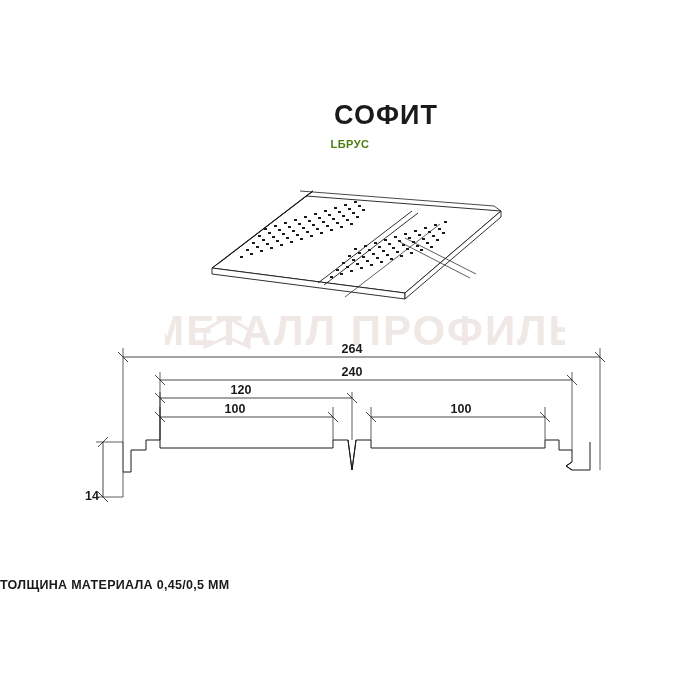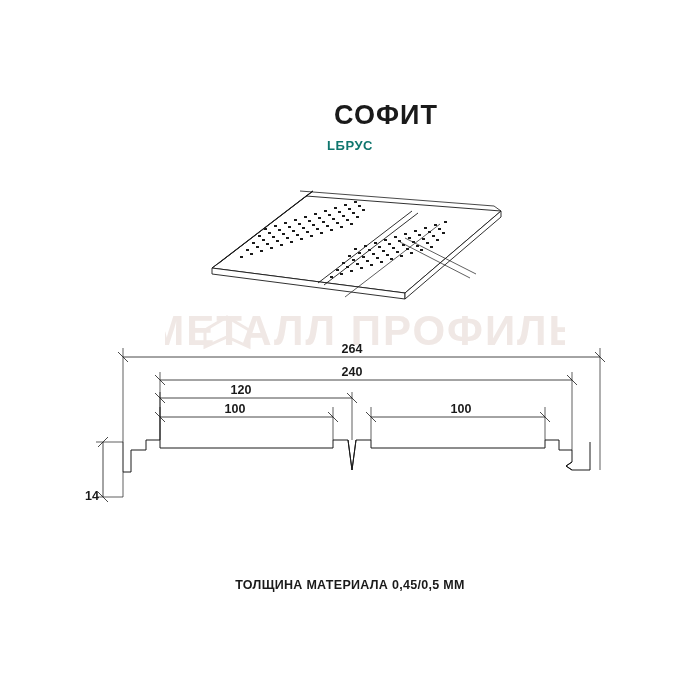--- a/index.html
+++ b/index.html
@@ -30,31 +30,31 @@
     letter-spacing: 1px;
     color: #1a1a1a;
     padding-left: 36px;
   }
   .subtitle {
     position: absolute;
     top: 138px;
     left: 0;
     width: 700px;
     text-align: center;
-    font-size: 13px;
+    font-size: 11px;
     font-weight: bold;
     letter-spacing: 0.5px;
-    color: #0f766e;
+    color: #4d7c0f;
   }
   .footnote {
     position: absolute;
     top: 578px;
     left: 0;
     width: 700px;
-    text-align: center;
+    text-align: left;
     font-size: 12.5px;
     font-weight: bold;
     letter-spacing: 0.3px;
     color: #1a1a1a;
   }
   .art {
     position: absolute;
     top: 0;
     left: 0;
   }

